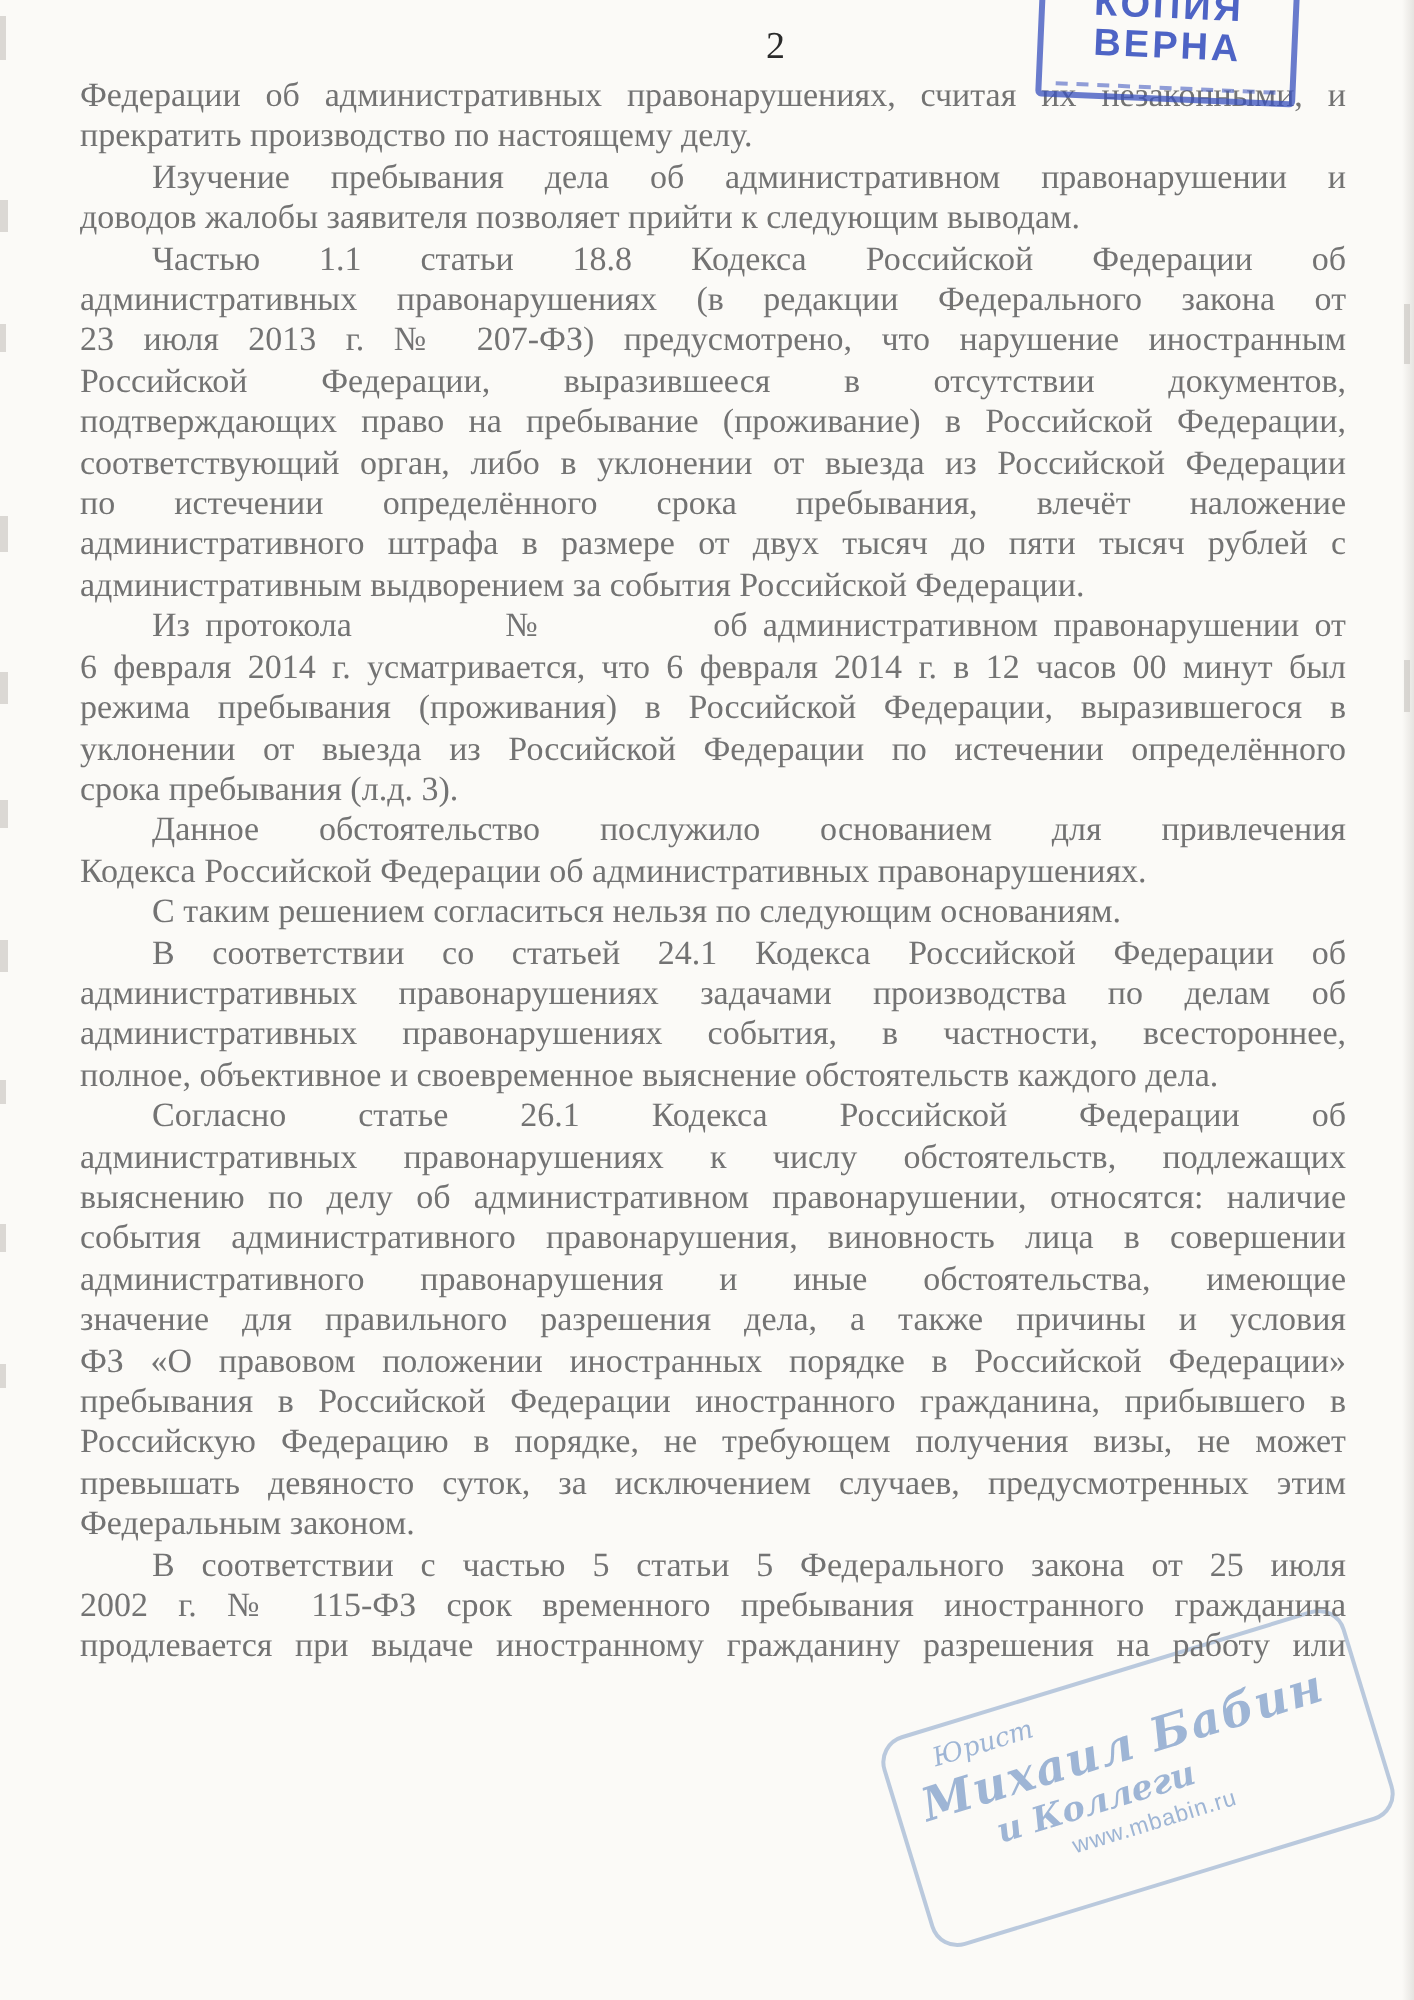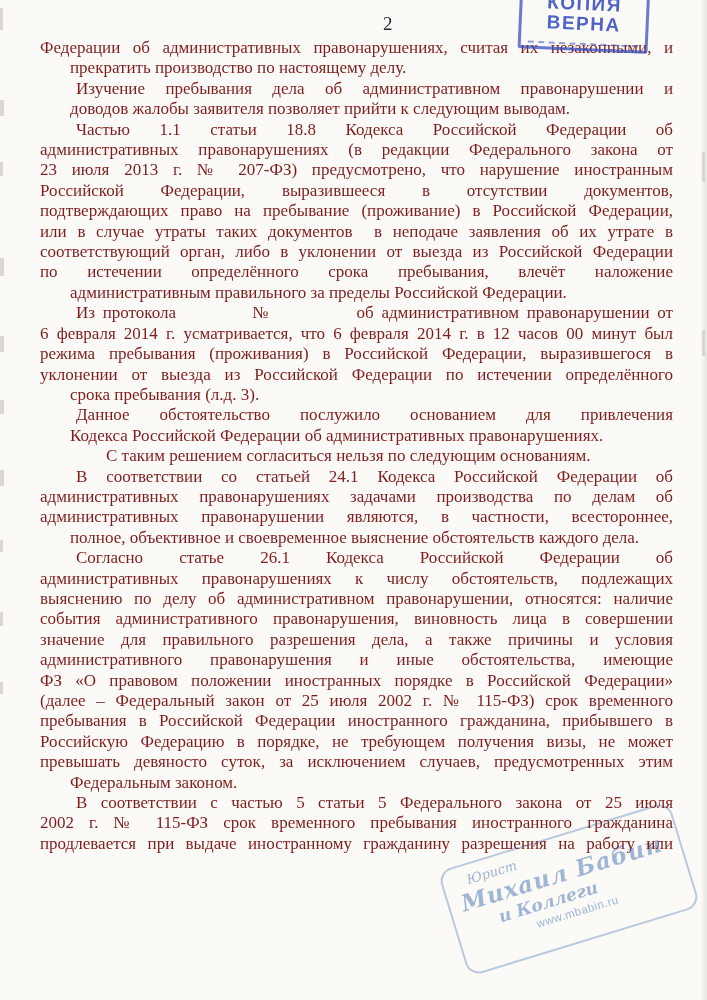--- a/index.html
+++ b/index.html
@@ -13,27 +13,27 @@
   .page-number {
     position:absolute; left:383px; top:13px;
     font-size:19px; color:#2b2b2b;
   }
   
   .text-block {
     position:absolute; left:40px; top:38px; width:633px;
     z-index:3;
   }
   .line {
-    font-size:17px; line-height:20.4px; color:#7f1d1d;
+    font-size:17px; line-height:20.4px; color:#737373;
     text-align:justify;
     text-align-last:justify;
     -moz-text-align-last:justify;
     white-space:normal;
   }
-  .line.end { text-align-last:left;margin-left:30px; -moz-text-align-last:left; }
+  .line.end { text-align-last:left; -moz-text-align-last:left; }
   .line.indent { text-indent:36px; }
   
   .stamp {
     position:absolute; left:519px; top:-18px;
     width:124px; height:54px;
     border:3px solid rgba(56,80,190,0.75);
     border-radius:3px;
     transform:rotate(2.5deg);
     z-index:4;
     text-align:center;
@@ -87,44 +87,43 @@
 <div class="text-block" id="text-block">
     <div class="line">Федерации об административных правонарушениях, считая их незаконными, и</div>
     <div class="line end">прекратить производство по настоящему делу.</div>
     <div class="line indent">Изучение пребывания дела об административном правонарушении и</div>
     <div class="line end">доводов жалобы заявителя позволяет прийти к следующим выводам.</div>
     <div class="line indent">Частью 1.1 статьи 18.8 Кодекса Российской Федерации об</div>
     <div class="line">административных правонарушениях (в редакции Федерального закона от</div>
     <div class="line">23 июля 2013 г. № 207-ФЗ) предусмотрено, что нарушение иностранным</div>
     <div class="line">Российской Федерации, выразившееся в отсутствии документов,</div>
     <div class="line">подтверждающих право на пребывание (проживание) в Российской Федерации,</div>
-    <div class="line">или в случае утраты таких документов &nbsp;в неподаче заявления об их утрате в</div>
     <div class="line">соответствующий орган, либо в уклонении от выезда из Российской Федерации</div>
     <div class="line">по истечении определённого срока пребывания, влечёт наложение</div>
-    <div class="line end">административным правильного за пределы Российской Федерации.</div>
+    <div class="line">административного штрафа в размере от двух тысяч до пяти тысяч рублей с</div>
+    <div class="line end">административным выдворением за события Российской Федерации.</div>
     <div class="line indent">Из протокола &nbsp;&nbsp;&nbsp;&nbsp;&nbsp;&nbsp;&nbsp;&nbsp; № &nbsp;&nbsp;&nbsp;&nbsp;&nbsp;&nbsp;&nbsp;&nbsp;&nbsp; об административном правонарушении от</div>
     <div class="line">6 февраля 2014 г. усматривается, что 6 февраля 2014 г. в 12 часов 00 минут был</div>
     <div class="line">режима пребывания (проживания) в Российской Федерации, выразившегося в</div>
     <div class="line">уклонении от выезда из Российской Федерации по истечении определённого</div>
     <div class="line end">срока пребывания (л.д. 3).</div>
     <div class="line indent">Данное обстоятельство послужило основанием для привлечения</div>
     <div class="line end">Кодекса Российской Федерации об административных правонарушениях.</div>
     <div class="line indent end">С таким решением согласиться нельзя по следующим основаниям.</div>
     <div class="line indent">В соответствии со статьей 24.1 Кодекса Российской Федерации об</div>
     <div class="line">административных правонарушениях задачами производства по делам об</div>
-    <div class="line">административных правонарушении являются, в частности, всестороннее,</div>
+    <div class="line">административных правонарушениях события, в частности, всестороннее,</div>
     <div class="line end">полное, объективное и своевременное выяснение обстоятельств каждого дела.</div>
     <div class="line indent">Согласно статье 26.1 Кодекса Российской Федерации об</div>
     <div class="line">административных правонарушениях к числу обстоятельств, подлежащих</div>
     <div class="line">выяснению по делу об административном правонарушении, относятся: наличие</div>
     <div class="line">события административного правонарушения, виновность лица в совершении</div>
+    <div class="line">административного правонарушения и иные обстоятельства, имеющие</div>
     <div class="line">значение для правильного разрешения дела, а также причины и условия</div>
-    <div class="line">административного правонарушения и иные обстоятельства, имеющие</div>
     <div class="line">ФЗ «О правовом положении иностранных порядке в Российской Федерации»</div>
-    <div class="line">(далее – Федеральный закон от 25 июля 2002 г. № 115-ФЗ) срок временного</div>
     <div class="line">пребывания в Российской Федерации иностранного гражданина, прибывшего в</div>
     <div class="line">Российскую Федерацию в порядке, не требующем получения визы, не может</div>
     <div class="line">превышать девяносто суток, за исключением случаев, предусмотренных этим</div>
     <div class="line end">Федеральным законом.</div>
     <div class="line indent">В соответствии с частью 5 статьи 5 Федерального закона от 25 июля</div>
     <div class="line">2002 г. № 115-ФЗ срок временного пребывания иностранного гражданина</div>
     <div class="line">продлевается при выдаче иностранному гражданину разрешения на работу или</div>
   </div>
 
 <div class="watermark">

